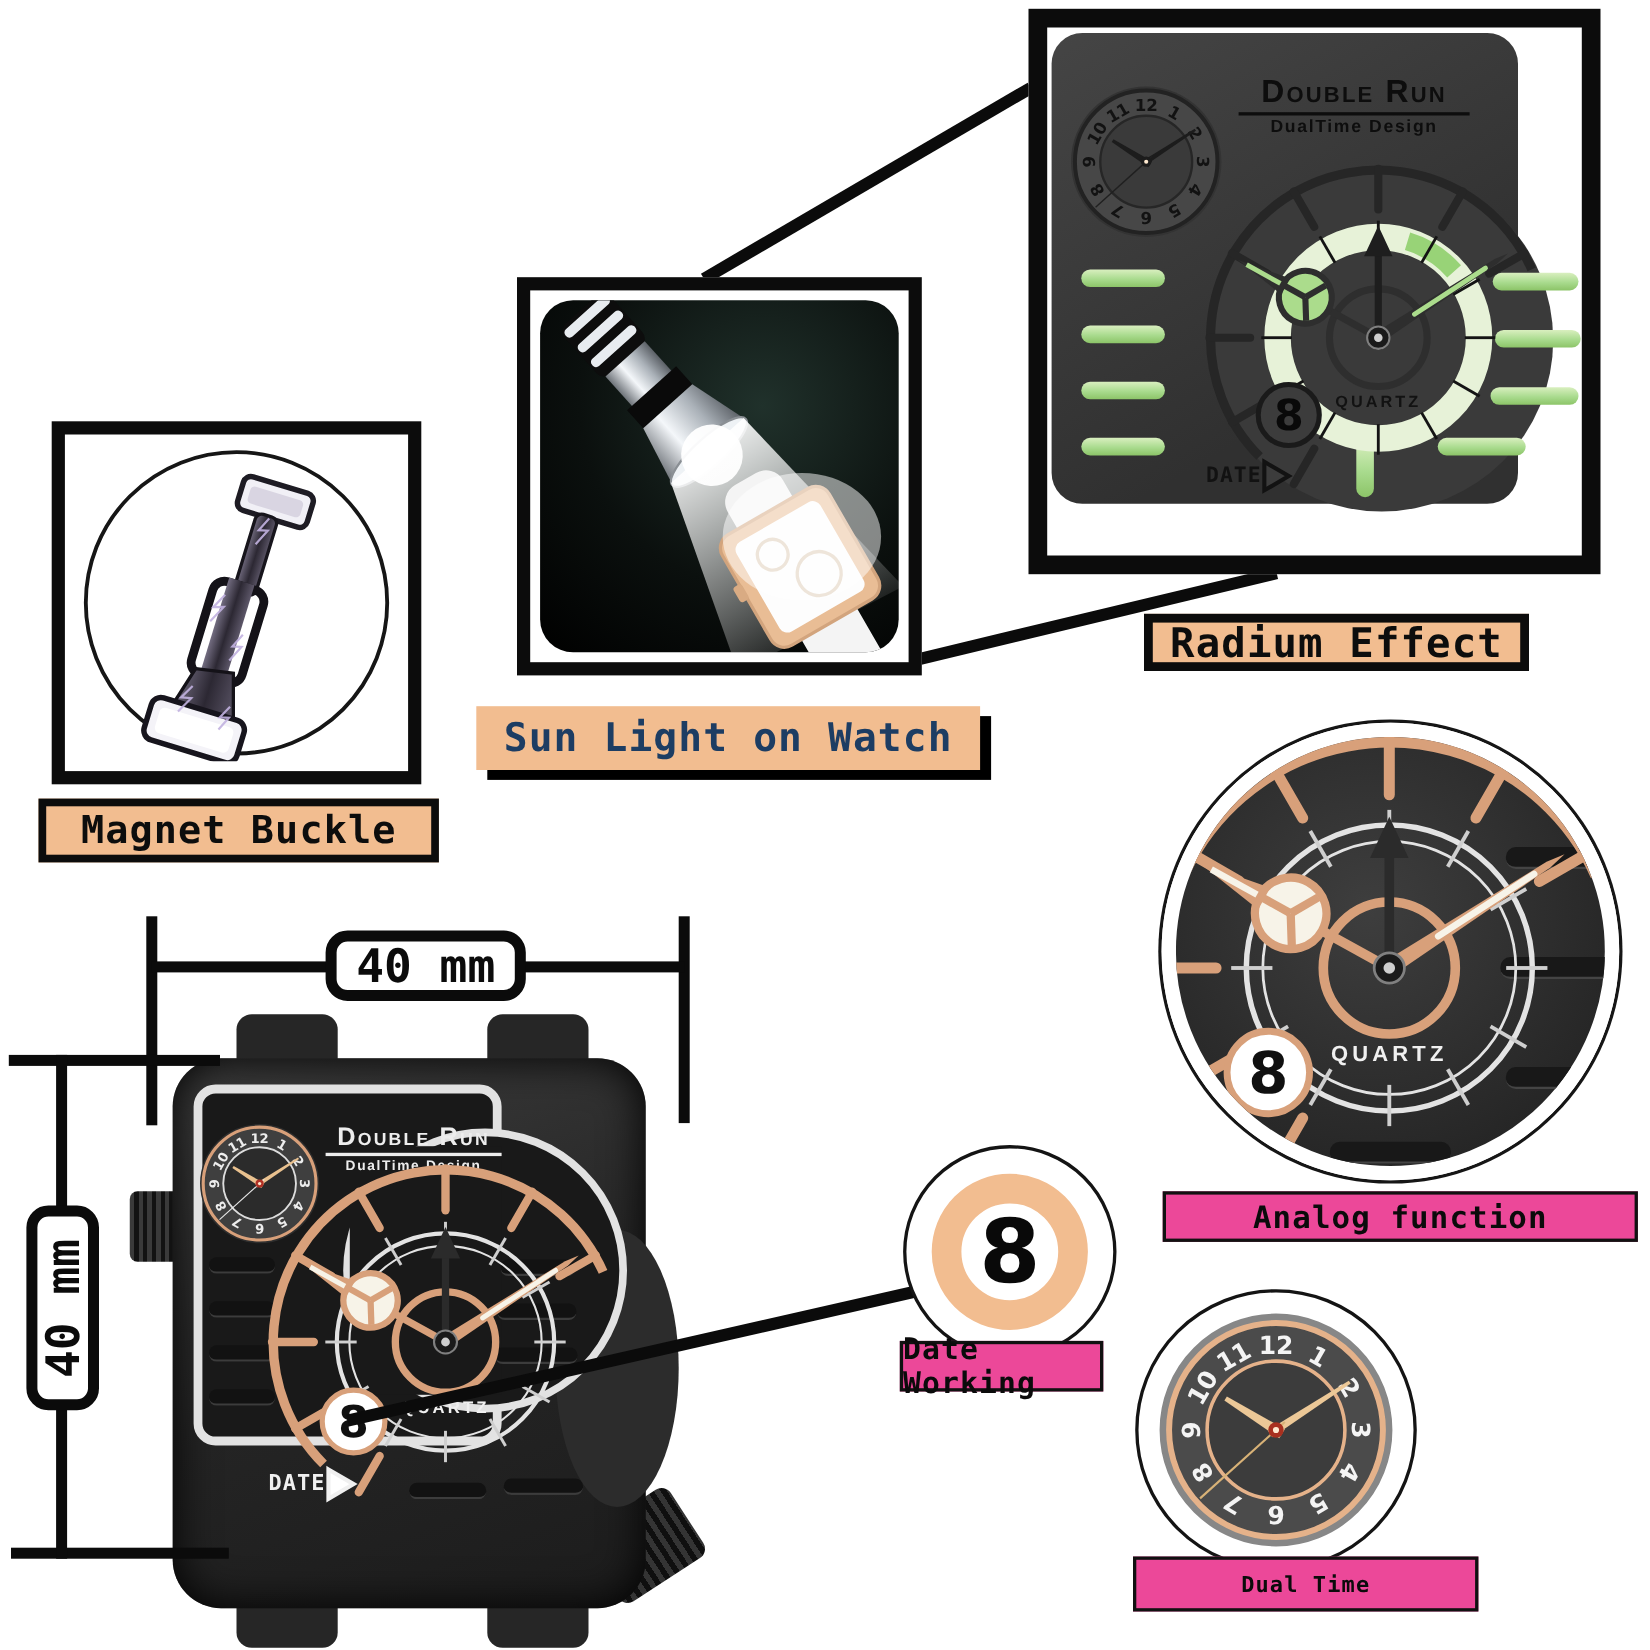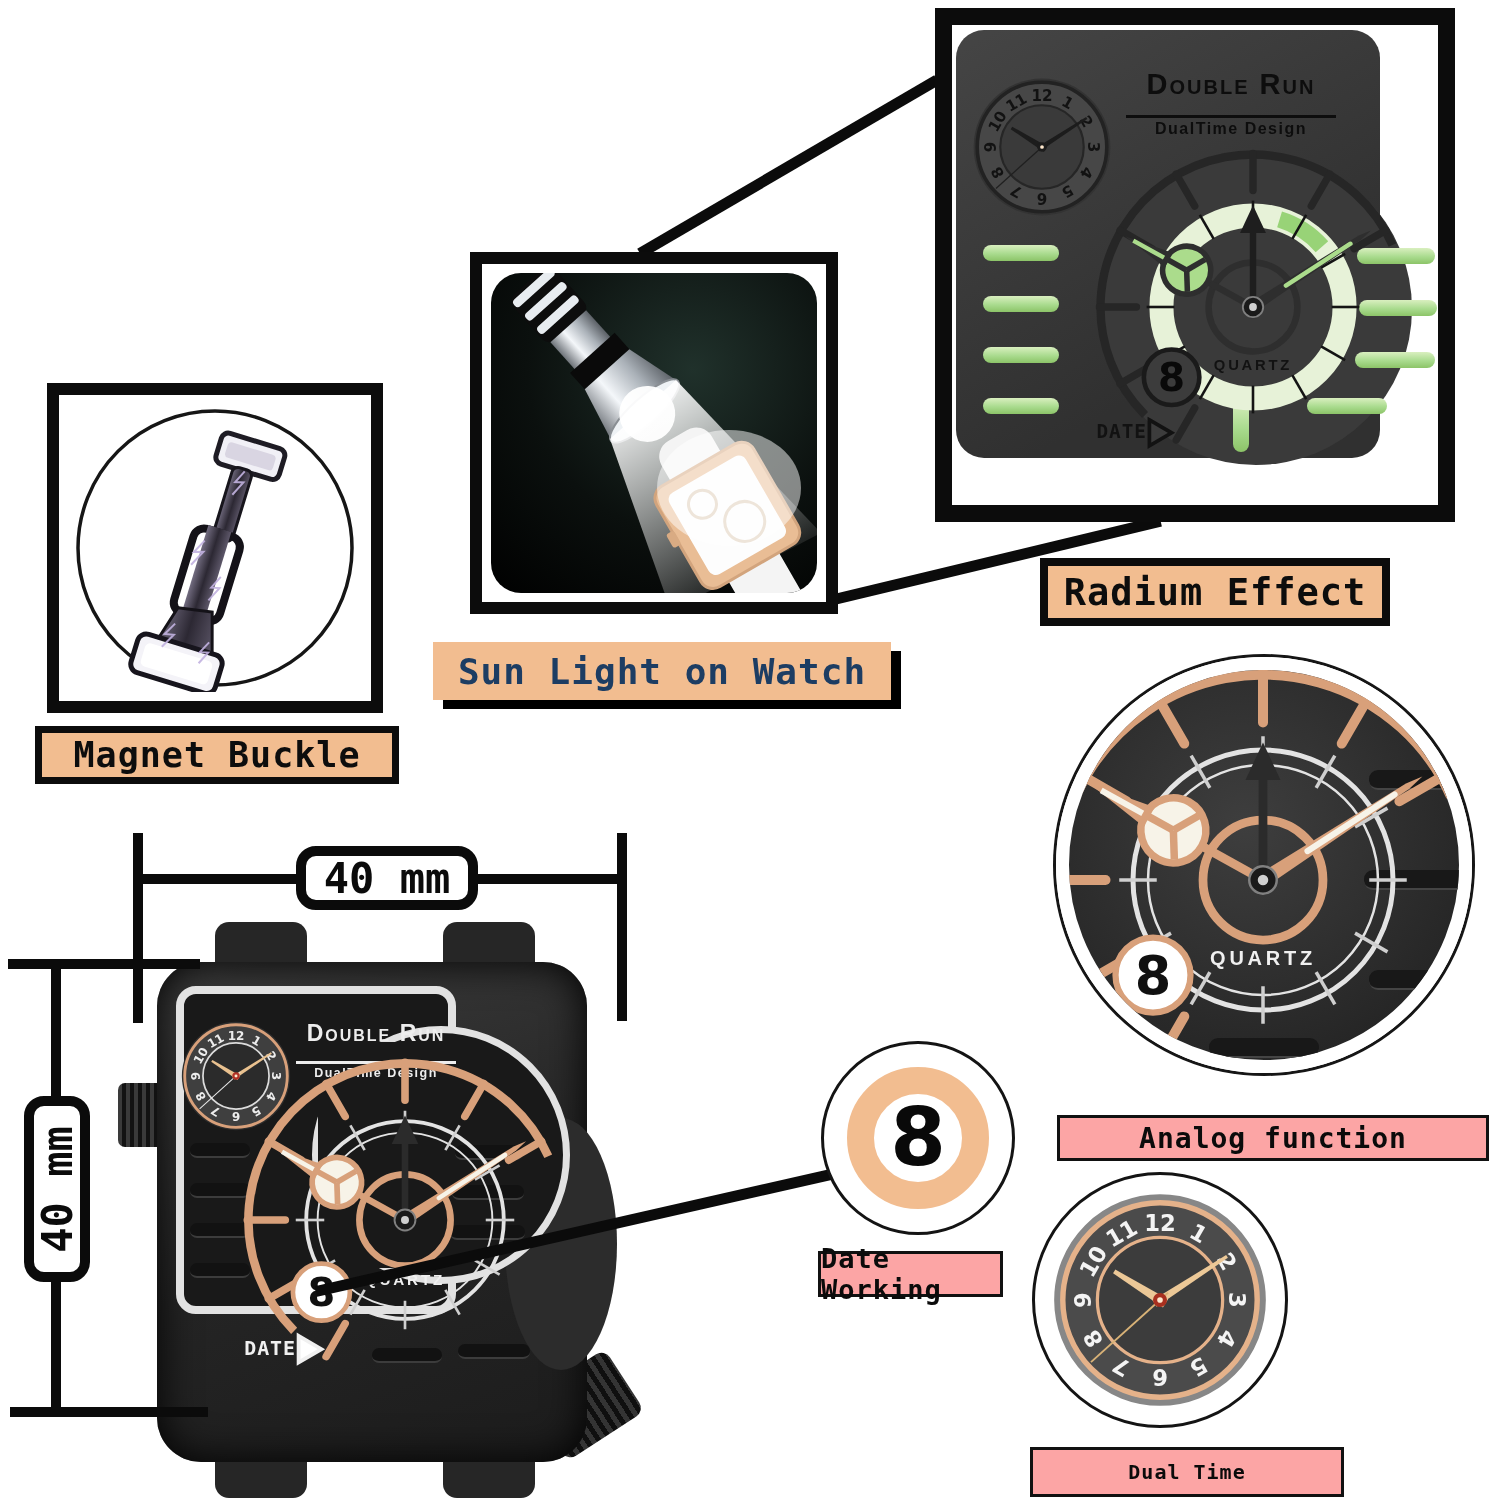--- a/index.html
+++ b/index.html
@@ -5,21 +5,21 @@
   html,body{margin:0;padding:0;background:#fff;}
   .canvas{position:relative;width:1500px;height:1500px;background:#fff;overflow:hidden;
           font-family:"Liberation Sans",sans-serif;}
   .abs{position:absolute;}
 
   
   .feat-label{position:absolute;display:flex;align-items:center;justify-content:center;
     font-family:"DejaVu Sans Mono",monospace;font-weight:bold;letter-spacing:1px;box-sizing:border-box;}
   .peach{background:var(--peach,#f2bd90);}
   .blk-border{border:7px solid #0c0c0c;color:#0d0d0d;}
-  .white-box{background:#fca5a5;border:3px solid #111;color:#0b0b0b;margin-top:32px;}
+  .white-box{background:#ec4899;border:3px solid #111;color:#0b0b0b;}
 
   
   .cline{position:absolute;background:#0b0b0b;height:11px;transform-origin:0 50%;}
 
   
   .magnet-box{left:47px;top:383px;width:336px;height:330px;border:12px solid #0c0c0c;background:#fff;
     box-sizing:border-box;display:flex;align-items:center;justify-content:center;z-index:3;}
   .magnet-label{left:35px;top:726px;width:364px;height:58px;font-size:35px;}
 
   
@@ -29,29 +29,29 @@
     background:radial-gradient(circle at 62% 30%, #20312b 0%, #0b100e 55%, #000 100%);}
   .sun-label{left:433px;top:642px;width:458px;height:58px;font-size:36px;color:var(--navy,#1d3d63);
     box-shadow:10px 9px 0 0 #000;}
 
   
   .radium-box{left:935px;top:8px;width:520px;height:514px;border:17px solid #0c0c0c;background:#fff;
     box-sizing:border-box;z-index:3;}
   .radium-face{left:956px;top:30px;width:424px;height:428px;border-radius:28px;
     background:linear-gradient(150deg,#454545,#303030 70%);z-index:4;}
   .radium-bulge{left:1100px;top:153px;width:312px;height:312px;border-radius:50%;background:#3a3a3a;z-index:4;}
-  .radium-label{left:1040px;top:558px;width:350px;height:68px;font-size:37px;border-width:8px;}
+  .radium-label{left:1040px;top:558px;width:350px;height:52px;font-size:37px;border-width:8px;}
   .lume-bar{position:absolute;height:16px;border-radius:8px;z-index:5;
     background:linear-gradient(180deg,#d9efbf,var(--lume,#a9db8e) 55%,#8cc468);}
   .lume-bar.vert{width:16px;}
 
   
   .brand{position:absolute;z-index:6;text-align:center;}
   .brand-name{font-weight:bold;font-variant:small-caps;letter-spacing:2px;
-    border-bottom:3px solid currentColor;padding-bottom:14px;white-space:nowrap;}
+    border-bottom:3px solid currentColor;padding-bottom:1px;white-space:nowrap;}
   .brand-tagline{font-weight:bold;letter-spacing:1.5px;white-space:nowrap;margin-top:2px;}
   .brand.on-black{color:#ededed;}
   .brand.on-black .brand-name{font-size:23px;}
   .brand.on-black .brand-tagline{font-size:12.5px;}
   .brand.on-gray{color:#0d0d0d;}
   .brand.on-gray .brand-name{font-size:29px;}
   .brand.on-gray .brand-tagline{font-size:16px;}
 
   
   .lug{position:absolute;width:92px;height:74px;border-radius:14px;background:#262626;z-index:1;}

